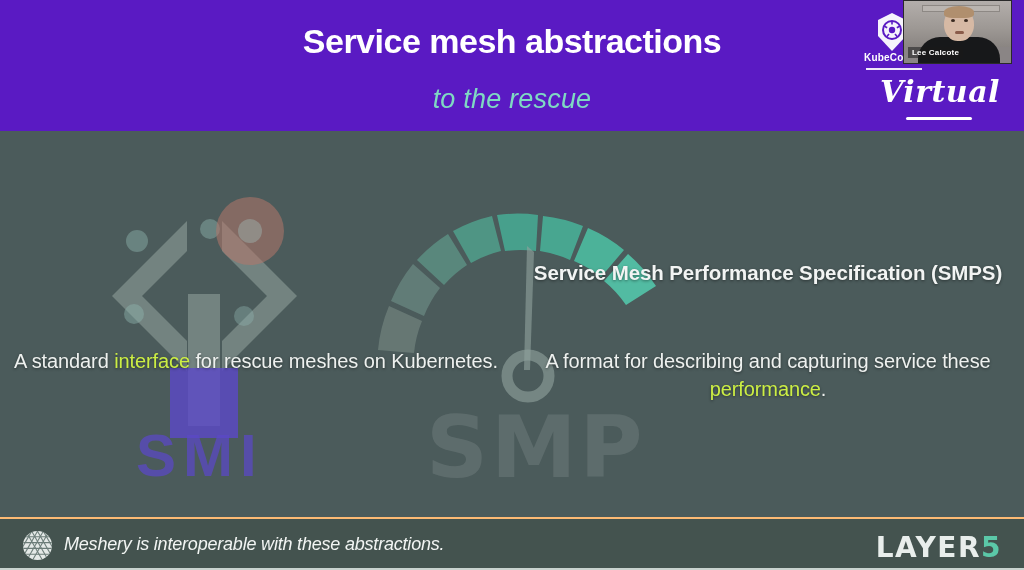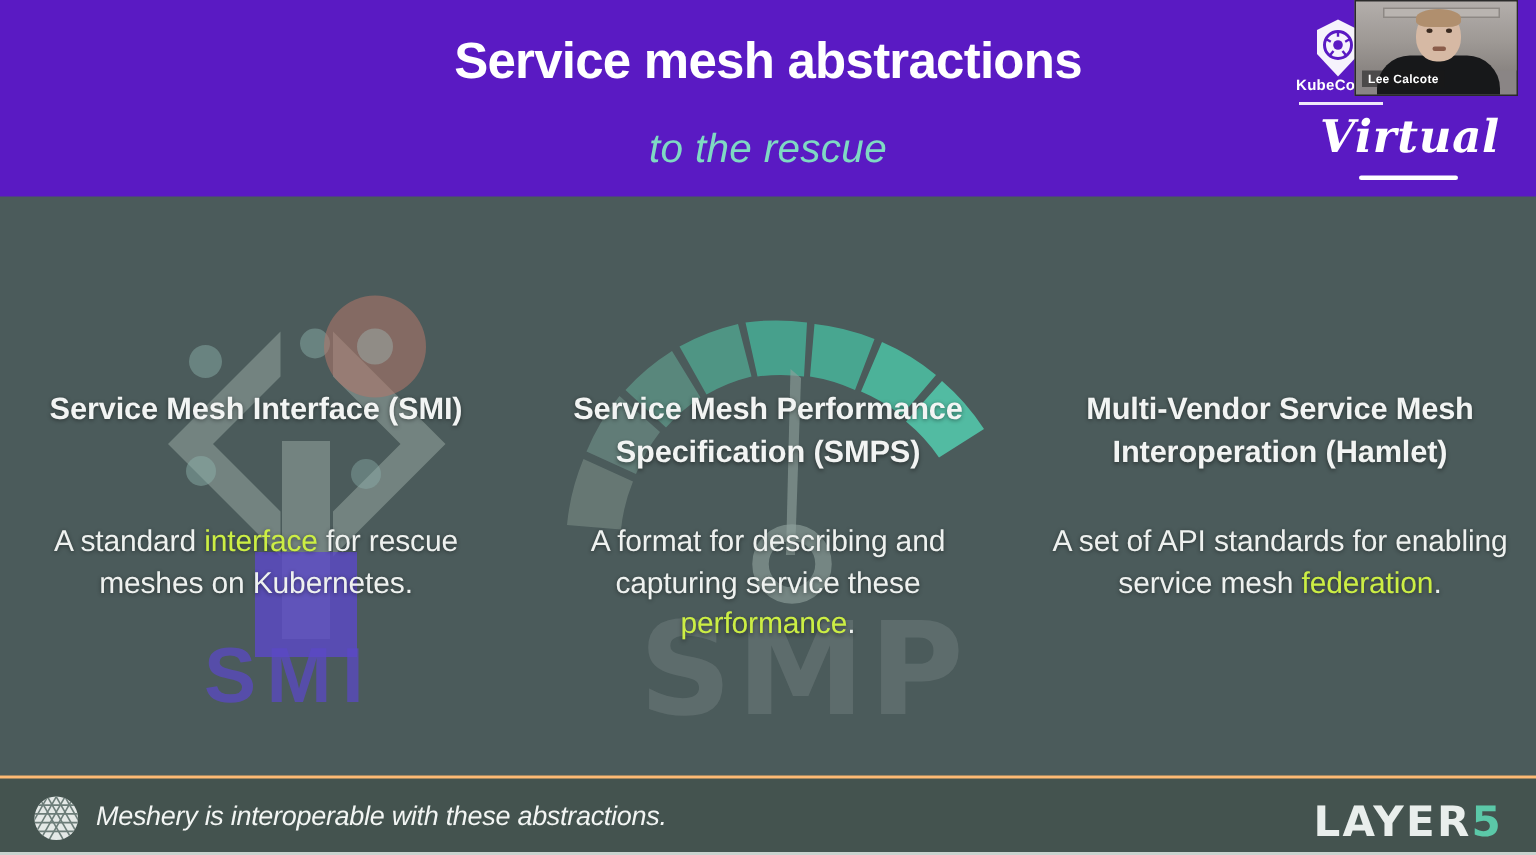--- a/index.html
+++ b/index.html
@@ -220,21 +220,21 @@
   }
   .wm {
     position: absolute;
   }
 
   
   .wm-smi { left: 92px; top: 45px; width: 225px; height: 310px; }
   .wm-smi-word {
     position: absolute;
     left: 44px; top: 245px;
-    font-size: 52px;
+    font-size: 60px;
     font-weight: 700;
     letter-spacing: 7px;
     color: #5b48c8;
     opacity: .72;
   }
 
   
   .wm-smp { left: 372px; top: 28px; width: 312px; height: 320px; }
   .wm-smp-word {
     position: absolute;
@@ -368,39 +368,32 @@
         </g>
       </svg>
       <div class="wm wm-smp">
         <div class="wm-smp-word">SMP</div>
       </div>
     </div>
 
     <div class="columns">
 
       <div class="col">
-        <div class="col-title">Service Mesh Interface (SMI)</div>
         <div class="col-body">
           <span>A standard </span><span class="hl">interface</span><span> for rescue meshes on Kubernetes.</span>
         </div>
       </div>
 
       <div class="col">
         <div class="col-title">Service Mesh Performance Specification (SMPS)</div>
         <div class="col-body">
           <span>A format for describing and capturing service these </span><span class="hl">performance</span><span>.</span>
         </div>
       </div>
 
-      <div class="col">
-        <div class="col-title">Multi-Vendor Service Mesh Interoperation (Hamlet)</div>
-        <div class="col-body">
-          <span>A set of API standards for enabling service mesh </span><span class="hl">federation</span><span>.</span>
-        </div>
-      </div>
     </div>
   </div>
 
   <div class="footer">
 
     <svg class="footer-logo" viewBox="0 0 32 32">
       <defs>
         <clipPath id="mshclip">
             <circle cx="16" cy="16" r="15"></circle>
           </clipPath>

